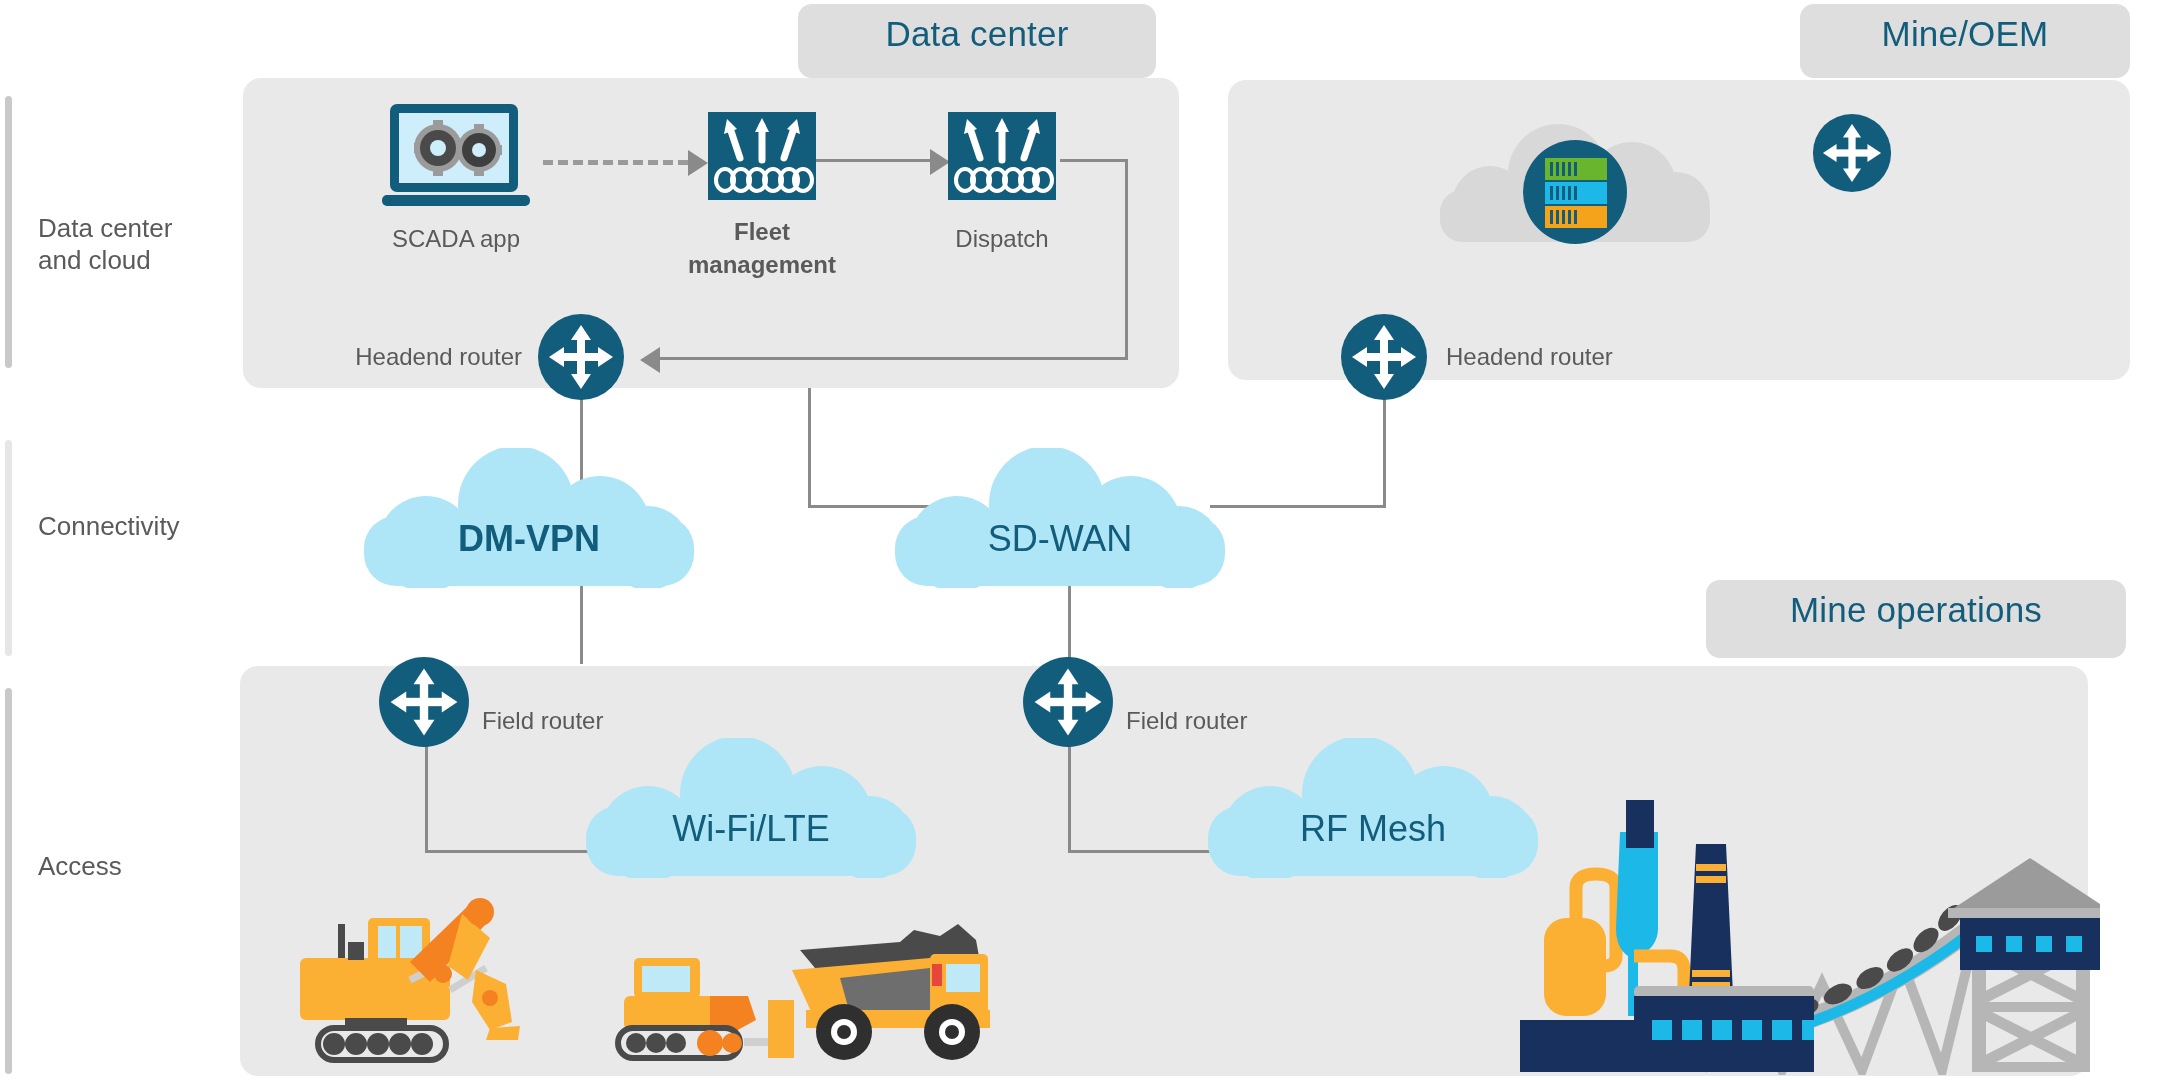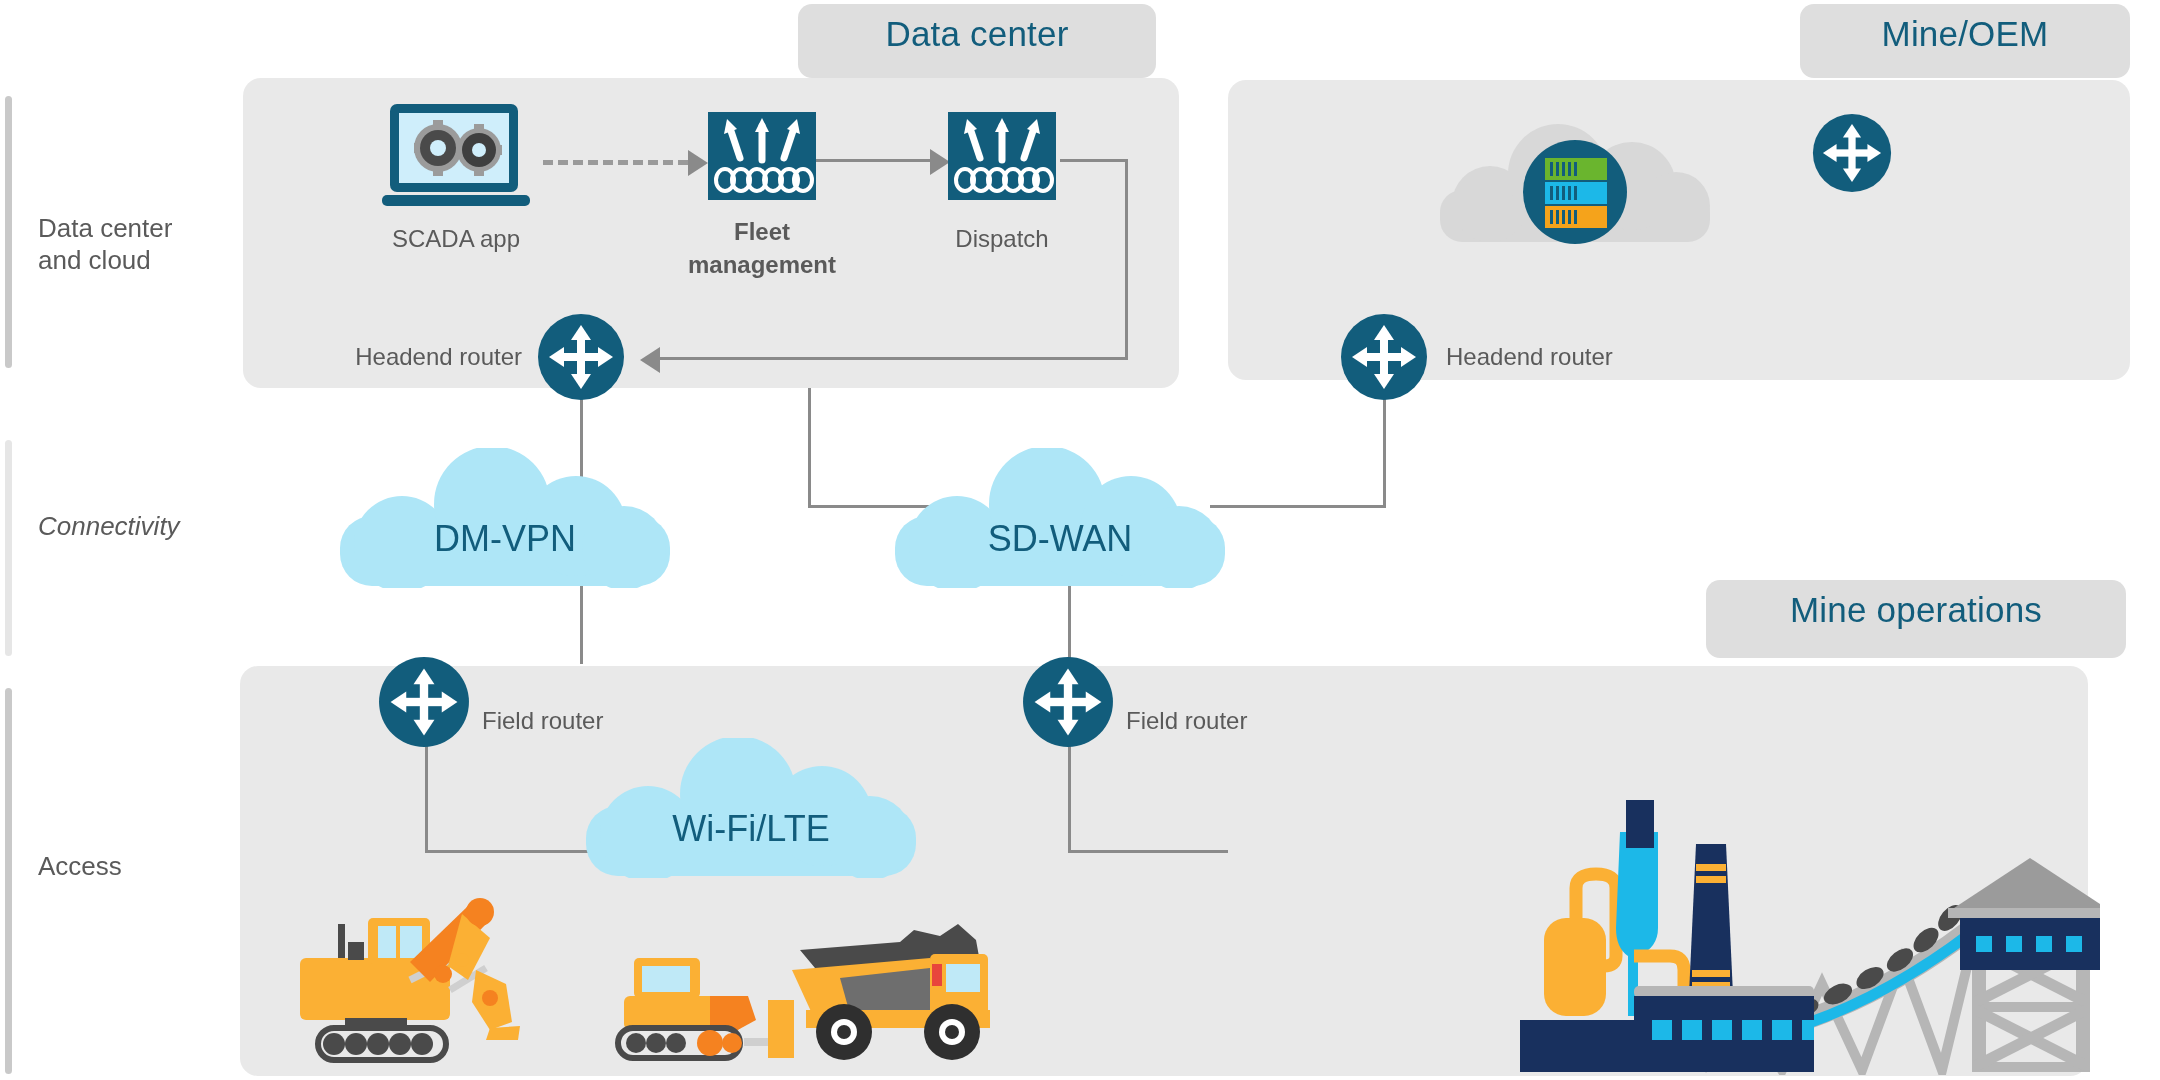--- a/index.html
+++ b/index.html
@@ -76,21 +76,21 @@
   <div class="tab" style="left:1706px;top:580px;width:420px;height:68px;">
     <span>Mine operations</span>
   </div>
   <div class="panel" style="left:240px;top:666px;width:1848px;height:410px;"></div>
 
   <div class="rail" style="left:5px;top:96px;height:272px;"></div>
   <div class="rail-label" style="left:38px;top:212px;width:210px;">Data center
 and cloud</div>
 
   <div class="rail light" style="left:5px;top:440px;height:216px;"></div>
-  <div class="rail-label" style="left:38px;top:510px;width:210px;font-style:italic;">Connectivity</div>
+  <div class="rail-label" style="left:38px;top:510px;width:210px;">Connectivity</div>
 
   <div class="rail" style="left:5px;top:688px;height:386px;"></div>
   <div class="rail-label" style="left:38px;top:850px;width:210px;">Access</div>
 
   <div class="dash" style="left:543px;top:160px;width:145px;"></div>
   <div class="arrowR" style="left:688px;top:150px;"></div>
 
   <div class="ln lnh" style="left:816px;top:159px;width:118px;"></div>
   <div class="arrowR" style="left:930px;top:149px;"></div>
 
@@ -269,21 +269,21 @@
           <polygon points="44,76 34,61 54,61"></polygon>
         <rect x="22" y="40" width="22" height="8"></rect>
           <polygon points="12,44 27,34 27,54"></polygon>
         <rect x="44" y="40" width="22" height="8"></rect>
           <polygon points="76,44 61,34 61,54"></polygon>
       </g>
     </svg>
   </div>
   <div class="nlabel right" style="left:1446px;top:340px;width:280px;">Headend router</div>
 
-  <div class="cloudwrap" style="left:340px;top:448px;width:330px;height:140px;">
+  <div class="cloudwrap" style="left:364px;top:448px;width:330px;height:140px;font-weight:bold;">
     <svg viewBox="0 0 330 140" width="330" height="140">
       <g fill="#aee6f7">
         <rect x="0" y="68" width="330" height="70" rx="32"></rect>
         <circle cx="62" cy="96" r="48"></circle>
           <circle cx="152" cy="56" r="58"></circle>
         <circle cx="236" cy="78" r="50"></circle>
           <circle cx="284" cy="100" r="42"></circle>
       </g>
     </svg>
     <div class="ctext" style="top:70px;">DM-VPN</div>
@@ -308,20 +308,32 @@
         <rect x="0" y="68" width="330" height="70" rx="32"></rect>
         <circle cx="62" cy="96" r="48"></circle>
           <circle cx="152" cy="56" r="58"></circle>
         <circle cx="236" cy="78" r="50"></circle>
           <circle cx="284" cy="100" r="42"></circle>
       </g>
     </svg>
     <div class="ctext" style="top:70px;">Wi-Fi/LTE</div>
   </div>
 
+  <div class="cloudwrap" style="left:1208px;top:738px;width:330px;height:140px;">
+    <svg viewBox="0 0 330 140" width="330" height="140">
+      <g fill="#aee6f7">
+        <rect x="0" y="68" width="330" height="70" rx="32"></rect>
+        <circle cx="62" cy="96" r="48"></circle>
+          <circle cx="152" cy="56" r="58"></circle>
+        <circle cx="236" cy="78" r="50"></circle>
+          <circle cx="284" cy="100" r="42"></circle>
+      </g>
+    </svg>
+    <div class="ctext" style="top:70px;">RF Mesh</div>
+  </div>
 
   <div class="router" style="left:378px;top:656px;width:92px;height:92px;">
     <svg viewBox="0 0 88 88" width="92" height="92">
       <circle cx="44" cy="44" r="43" fill="#125d7c"></circle>
       <g fill="#ffffff">
         <rect x="40" y="22" width="8" height="22"></rect>
           <polygon points="44,12 34,27 54,27"></polygon>
         <rect x="40" y="44" width="8" height="22"></rect>
           <polygon points="44,76 34,61 54,61"></polygon>
         <rect x="22" y="40" width="22" height="8"></rect>

